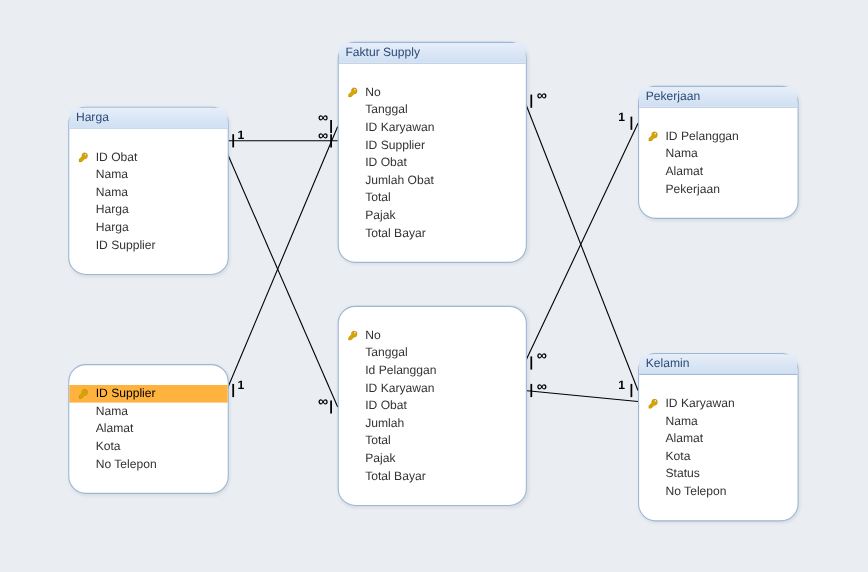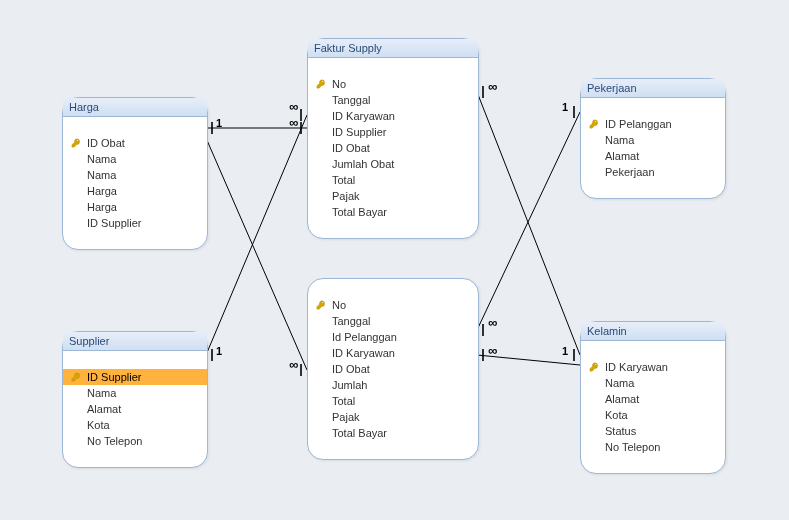--- a/index.html
+++ b/index.html
@@ -94,21 +94,20 @@
           <span class="lbl">Harga</span>
         </div>
     <div class="row">
           <span class="keycol"></span>
           <span class="lbl">ID Supplier</span>
         </div>
   </div>
 </div>
 
 <div class="entity" style="left:62px;top:331px;width:144px">
-  <div class="entity-head"><span>Supplier</span></div>
   <div class="entity-body">
     <div class="row selected">
           <span class="keycol">
             <svg class="key-icon" viewBox="0 0 24 24">
               <path d="M14 2a6 6 0 00-5.65 8L2 16.35V22h5.65L14 15.65A6 6 0 1014 2zm2 6a2 2 0 112-2 2 2 0 01-2 2z"></path>
             </svg>
           </span>
           <span class="lbl">ID Supplier</span>
         </div>
     <div class="row">

